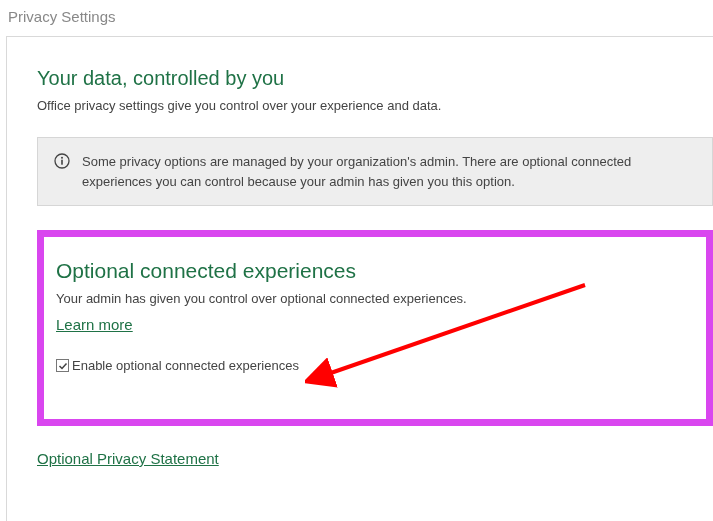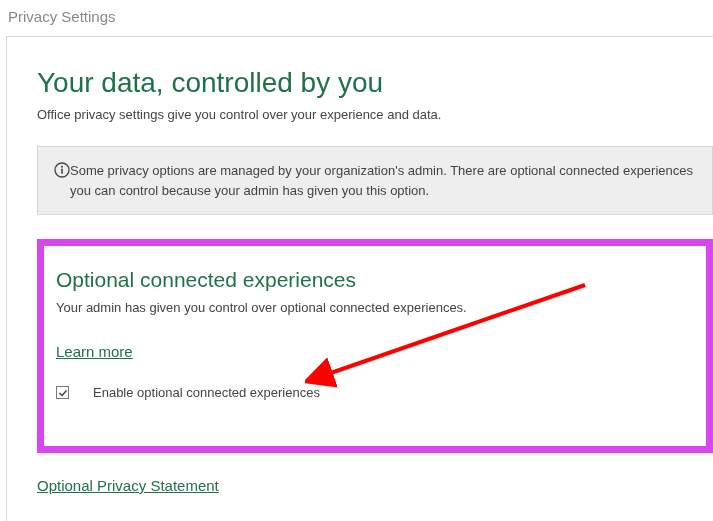--- a/index.html
+++ b/index.html
@@ -25,35 +25,36 @@
       left: 6px;
       top: 36px;
       right: 0;
       bottom: 0;
       border-top: 1px solid #d9d9d9;
       border-left: 1px solid #d9d9d9;
       padding: 30px 0 0 30px;
     }
     .main-heading {
       color: #1f7246;
-      font-size: 28px;
+      font-size: 20px;
       font-weight: 400;
       margin-bottom: 8px;
     }
     .sub-text {
       color: #444444;
       font-size: 13px;
       margin-bottom: 24px;
     }
     .info-banner {
       background: #eeeeee;
       border: 1px solid #d6d6d6;
       padding: 14px 16px;
       display: flex;
       align-items: flex-start;
+      gap: 12px;
       margin-right: 0;
     }
     .info-banner.inner {
       margin: 0;
     }
     .info-icon {
       width: 16px;
       height: 16px;
       flex-shrink: 0;
       margin-top: 1px;
@@ -71,33 +72,33 @@
     }
     .section-heading {
       color: #1f7246;
       font-size: 21px;
       font-weight: 400;
       margin-bottom: 8px;
     }
     .section-desc {
       color: #444444;
       font-size: 13px;
-      margin-bottom: 28px;
+      margin-bottom: 10px;
     }
     .link {
       color: #1f7246;
       font-size: 15px;
       text-decoration: underline;
       cursor: pointer;
       display: inline-block;
     }
     .checkbox-row {
       display: flex;
       align-items: center;
-      gap: 24px;
+      gap: 3px;
       margin-top: 24px;
       margin-bottom: 22px;
     }
     .checkbox {
       width: 13px;
       height: 13px;
       border: 1px solid #777;
       background: #fff;
       display: flex;
       align-items: center;

